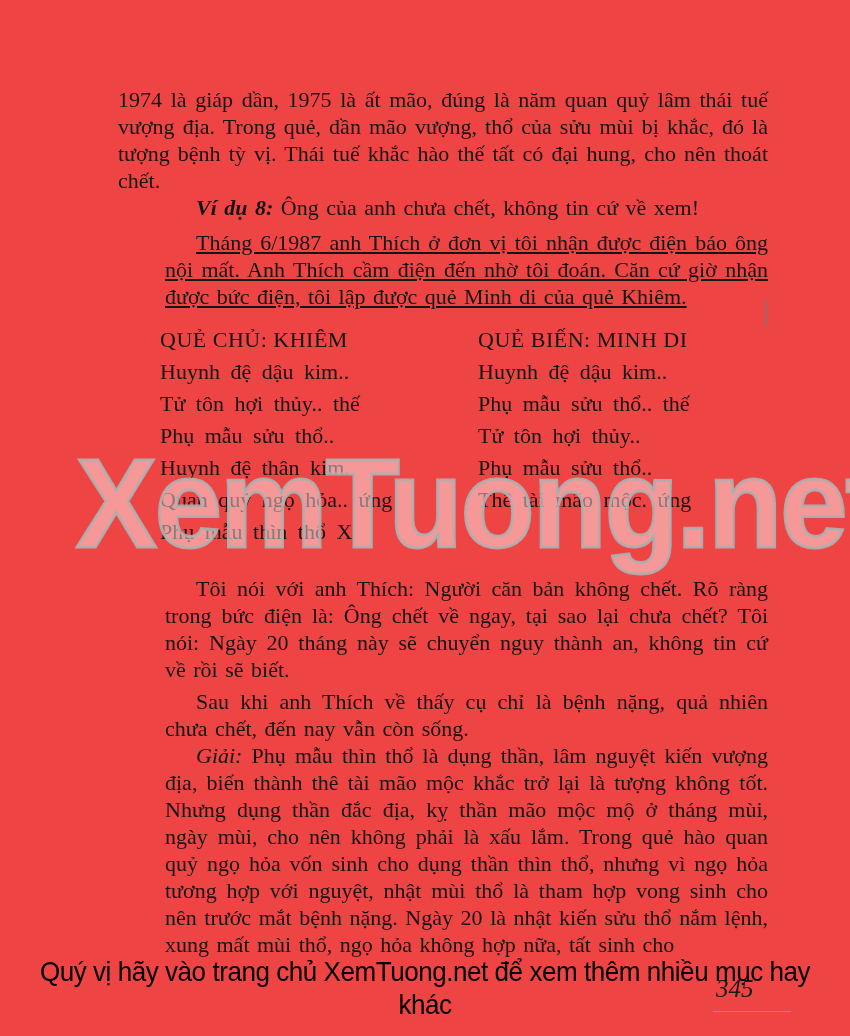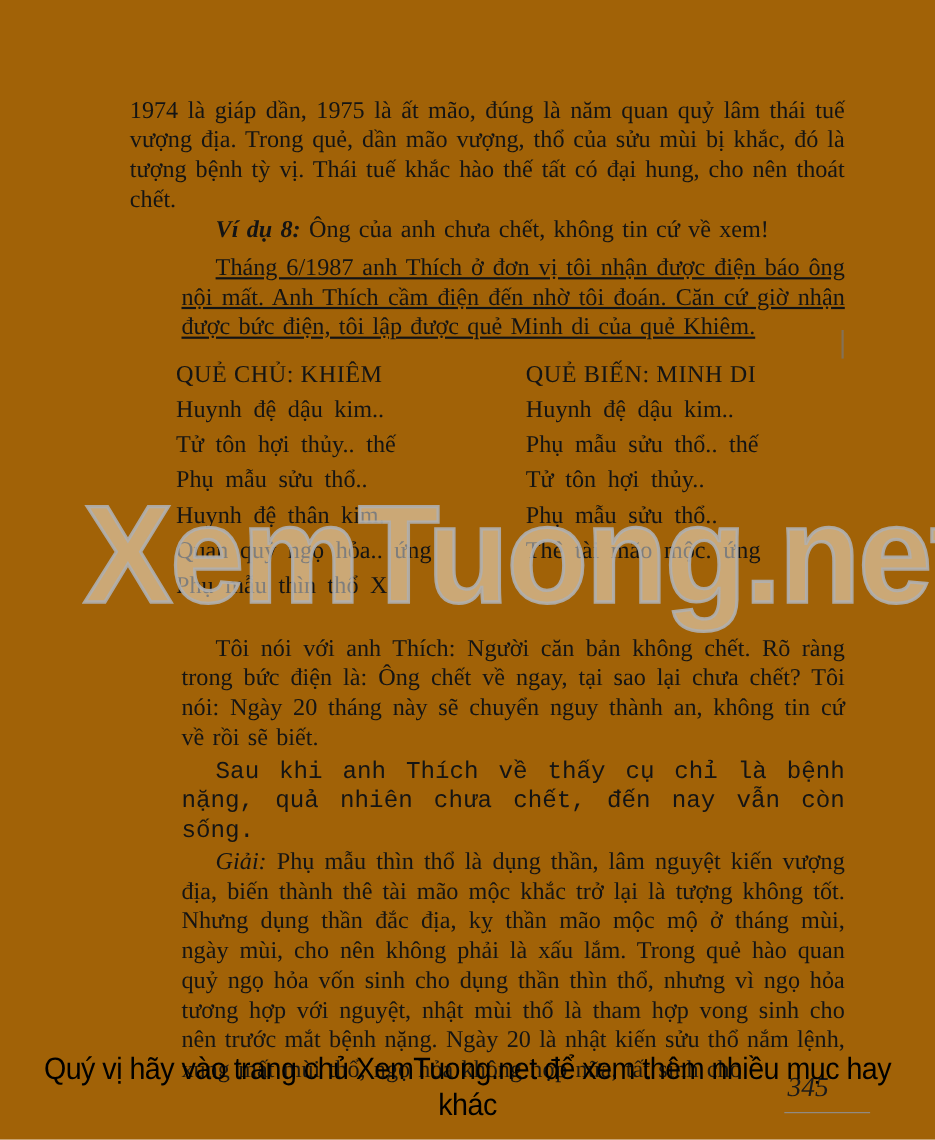--- a/index.html
+++ b/index.html
@@ -1,30 +1,30 @@
 <!DOCTYPE html>
 <html><head>
 <meta charset="utf-8">
 <style>
   html,body { margin:0; padding:0; }
   .page {
     position:relative; width:850px; height:1036px;
-    background:#a16207; color:#141414; overflow:hidden;
+    background:#ef4444; color:#141414; overflow:hidden;
     font-family:"Liberation Serif", serif;
   }
   .content {
     position:absolute; left:118px; top:86px; width:650px; z-index:2;
   }
   .para {
     margin:0; font-size:22px; line-height:27px;
     text-align:justify; word-spacing:2px;
   }
   .para.indent { text-indent:31px;margin-left:47px; }
   .gap8 { margin-top:8px;text-decoration:underline; }
-  .gap6 { margin-top:5px;font-family:Liberation Mono, monospace; }
+  .gap6 { margin-top:5px; }
   .lead-bi { font-weight:bold; font-style:italic; }
   .lead-i  { font-style:italic; }
   .hexblock {
     display:flex; margin:14px 0 27px 0;
     font-size:22px; line-height:32px;
   }
   .hexcol.left  { margin-left:42px; width:318px; }
   .hexcol.right { flex:1; }
   .hextitle { letter-spacing:0.5px; }
   .hexline  { word-spacing:5px; }

